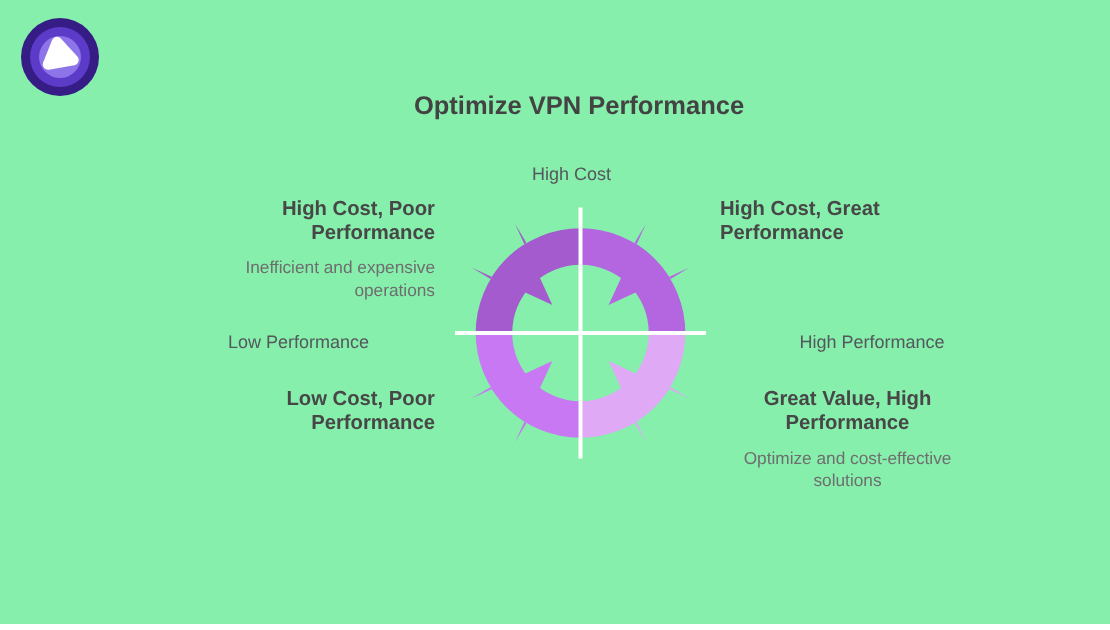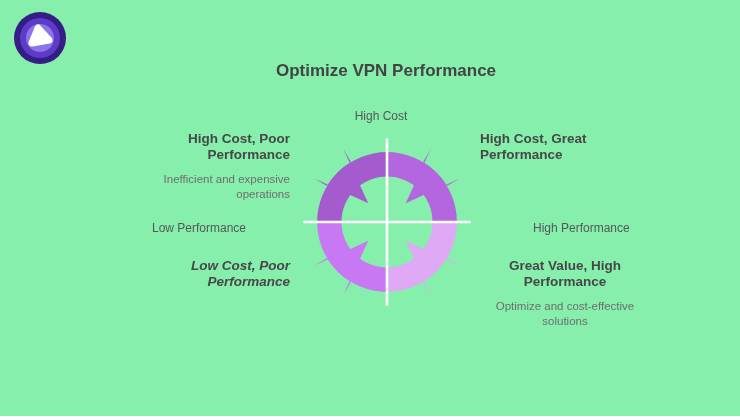--- a/index.html
+++ b/index.html
@@ -51,21 +51,21 @@
     color: #474747;
   }
   .quad-block .quad-desc {
     margin-top: 9px;
     font-size: 11.5px;
     line-height: 14.5px;
     color: #6e6e6e;
   }
   .qb-tl { left: 138px; top: 131px; text-align: right; }
   .qb-tr { left: 480px; top: 131px; text-align: left; }
-  .qb-bl { left: 138px; top: 258px; text-align: right; font-style: italic; }
+  .qb-bl { left: 138px; top: 258px; text-align: right; }
   .qb-br { left: 489px; top: 258px; text-align: center; }
 </style>
 </head>
 <body>
 
 <div class="canvas">
 
   <svg class="logo" viewBox="0 0 52 52" aria-hidden="true">
     <circle cx="26" cy="26" r="26" fill="#351d85"></circle>
     <circle cx="26" cy="26" r="20" fill="#5c3bc8"></circle>

